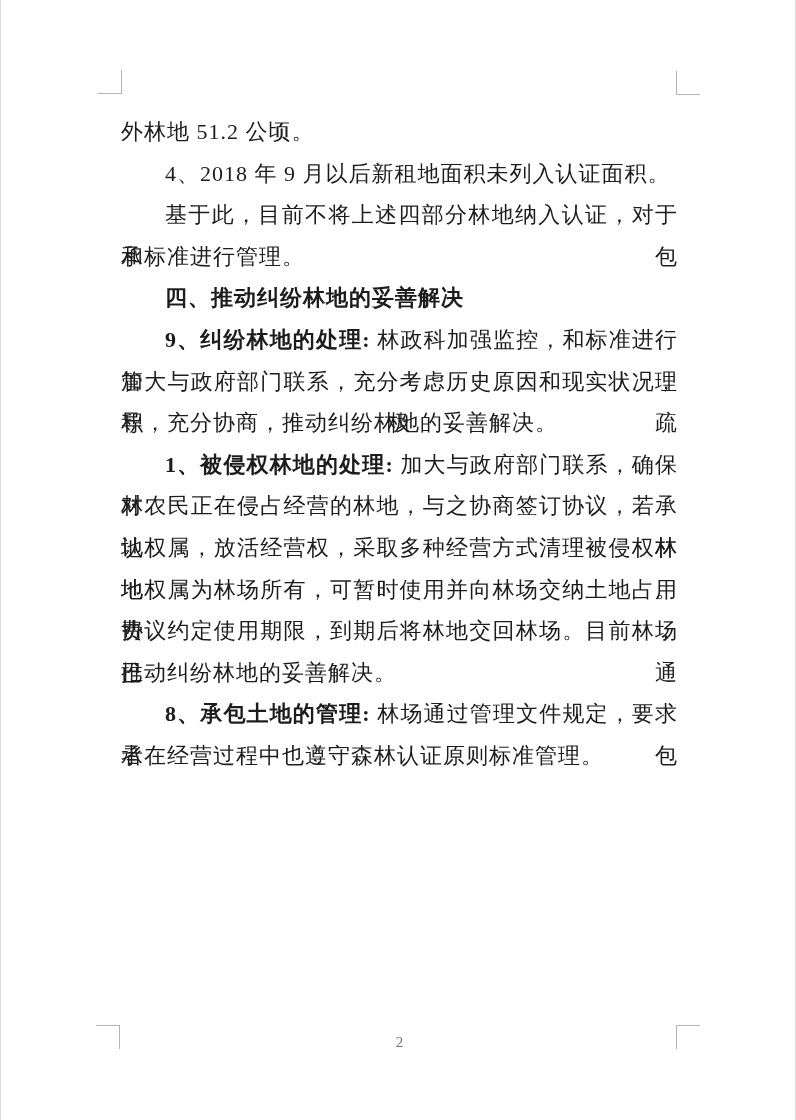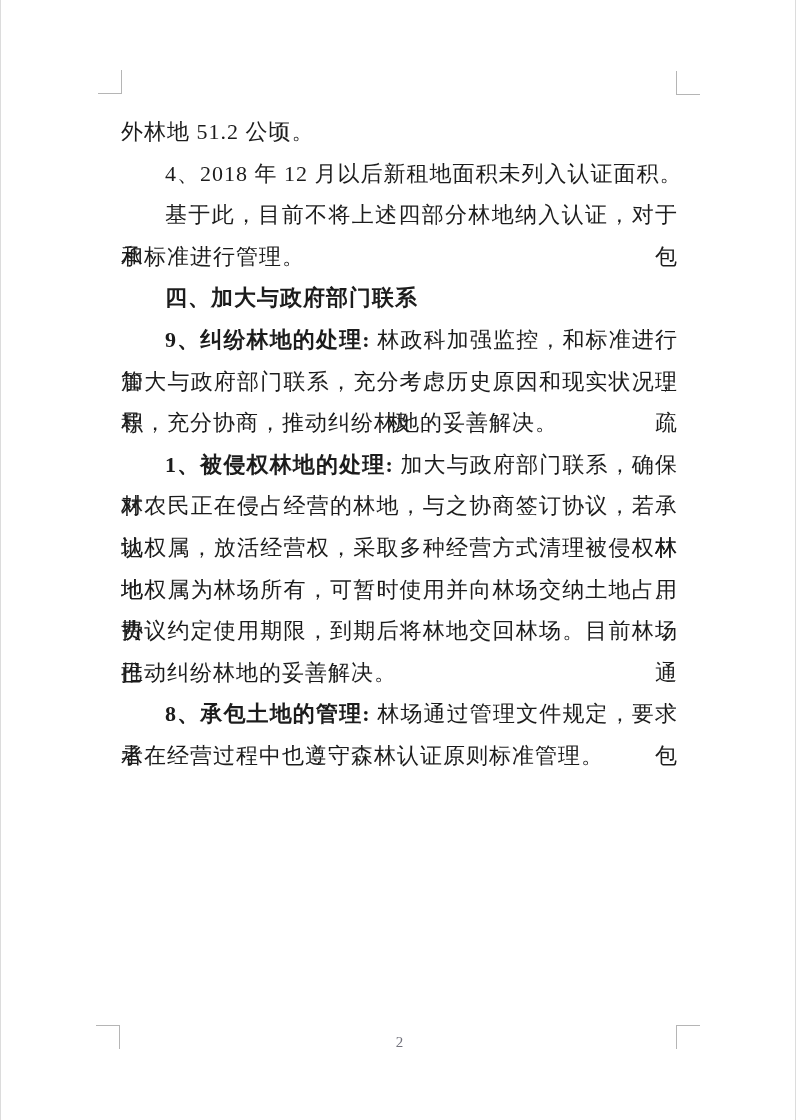--- a/index.html
+++ b/index.html
@@ -70,24 +70,24 @@
 
 <div class="page" style="--page-bg: #ffffff; --text-color: #1c1c1c; --pagenum-color: #72727c; --crop-color: #b5b5b5;">
 
   <div class="crop tl"></div>
   <div class="crop tr"></div>
   <div class="crop bl"></div>
   <div class="crop br"></div>
 
   <div class="text-block">
       <div class="line"><span>外林地 51.2 公顷。</span></div>
-      <div class="line indent"><span>4、2018 年 12 月以后新租地面积未列入认证面积。</span></div>
+      <div class="line indent"><span>4、2018 年 9 月以后新租地面积未列入认证面积。</span></div>
       <div class="line indent justify"><span>基于此，目前不将上述四部分林地纳入认证，对于承包</span></div>
       <div class="line"><span>和标准进行管理。</span></div>
-      <div class="line indent"><b>四、加大与政府部门联系</b></div>
+      <div class="line indent"><b>四、推动纠纷林地的妥善解决</b></div>
       <div class="line indent justify"><b>9、纠纷林地的处理:</b><span> 林政科加强监控，和标准进行管理</span></div>
       <div class="line justify"><span>加大与政府部门联系，充分考虑历史原因和现实状况，积极疏</span></div>
       <div class="line"><span>导，充分协商，推动纠纷林地的妥善解决。</span></div>
       <div class="line indent justify"><b>1、被侵权林地的处理:</b><span> 加大与政府部门联系，确保林</span></div>
       <div class="line justify"><span>对农民正在侵占经营的林地，与之协商签订协议，若承认林</span></div>
       <div class="line justify"><span>地权属，放活经营权，采取多种经营方式清理被侵权林地。</span></div>
       <div class="line justify"><span>地权属为林场所有，可暂时使用并向林场交纳土地占用费，</span></div>
       <div class="line justify"><span>协议约定使用期限，到期后将林地交回林场。目前林场已通</span></div>
       <div class="line"><span>推动纠纷林地的妥善解决。</span></div>
       <div class="line indent justify"><b>8、承包土地的管理:</b><span> 林场通过管理文件规定，要求承包</span></div>

